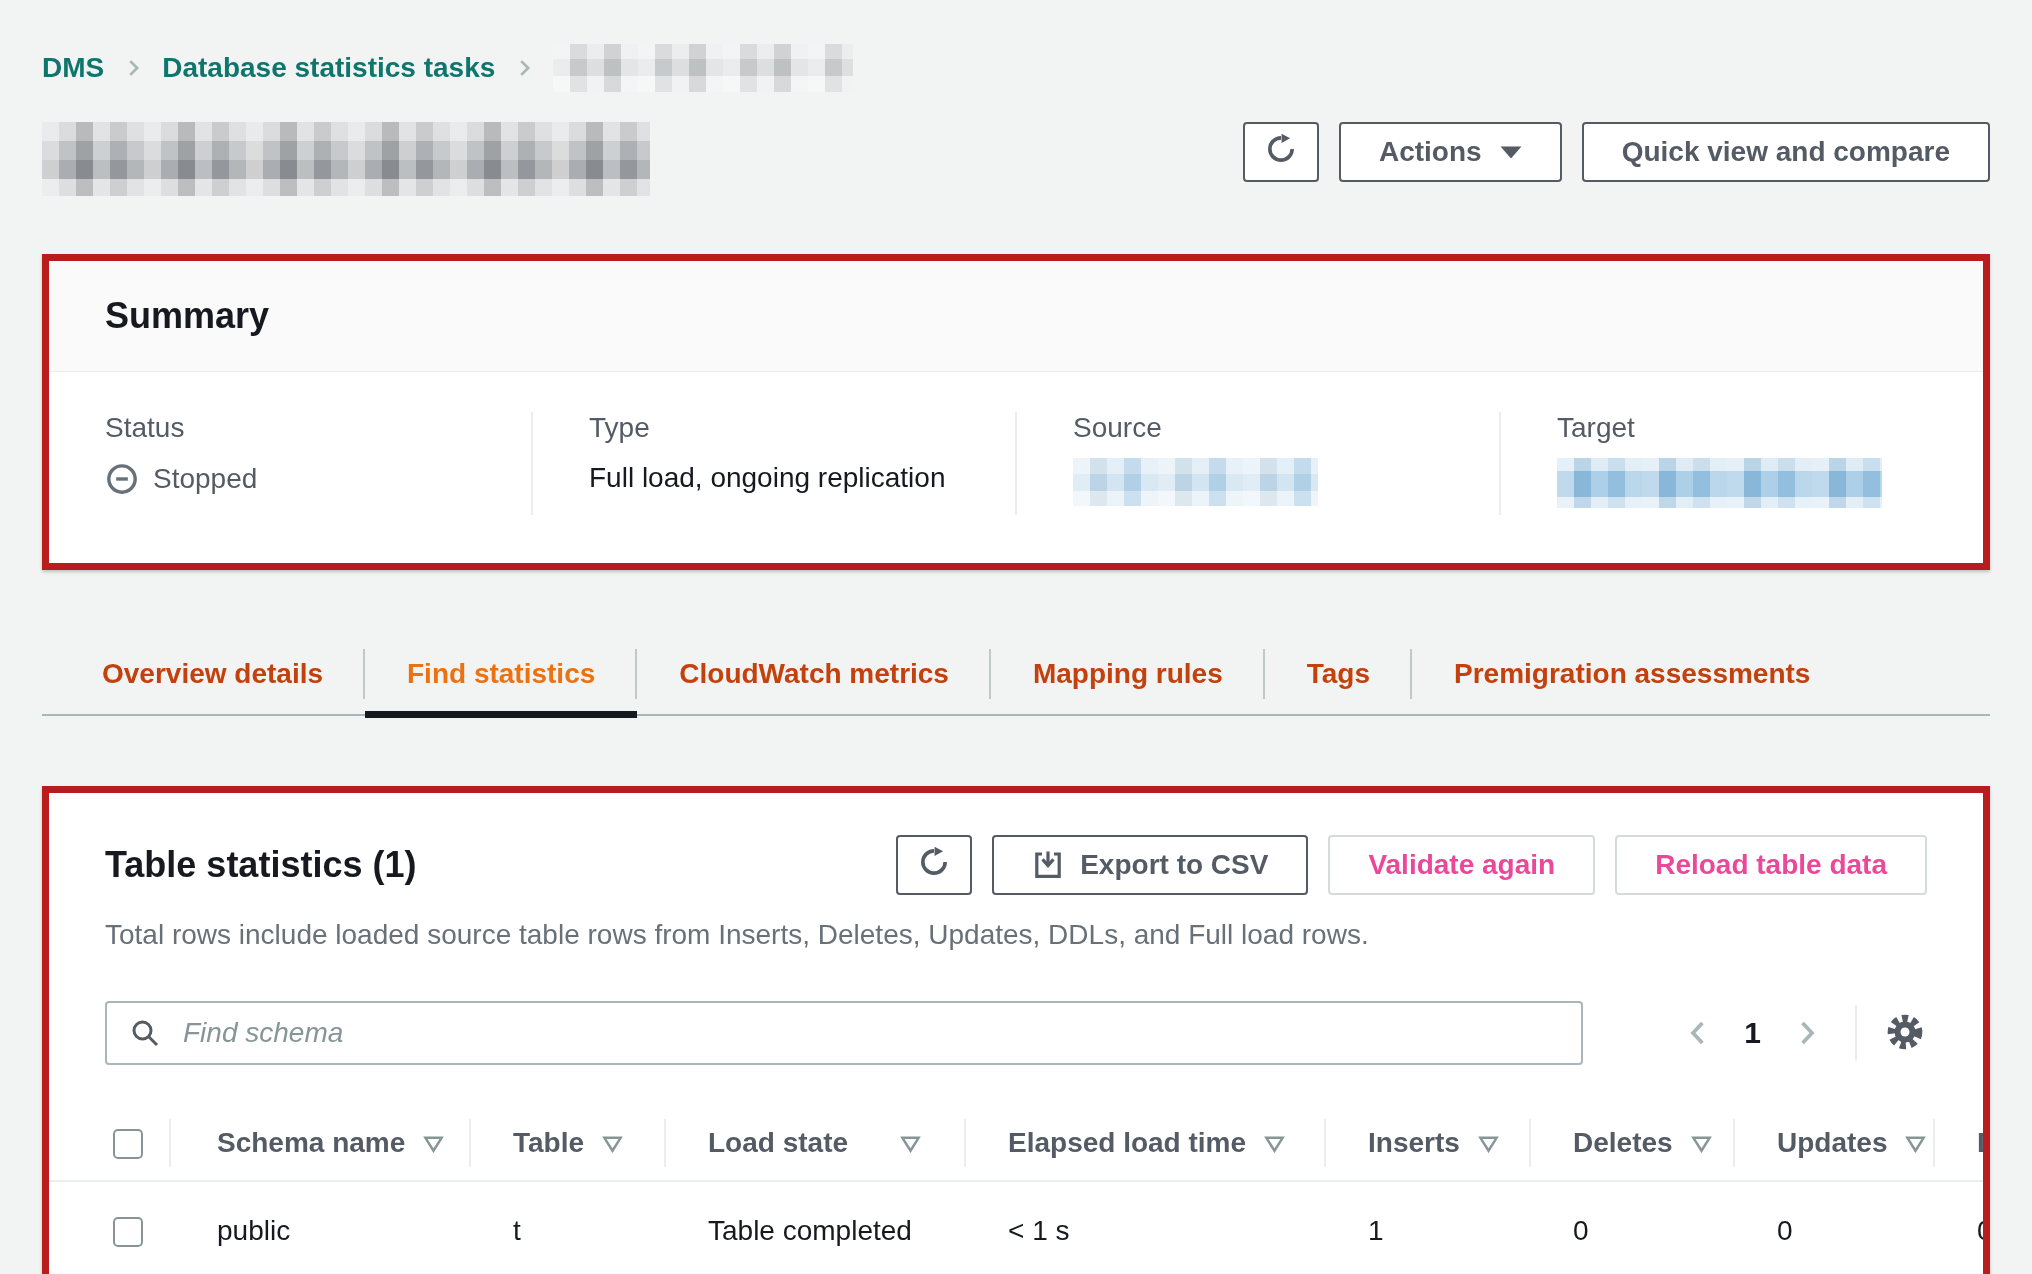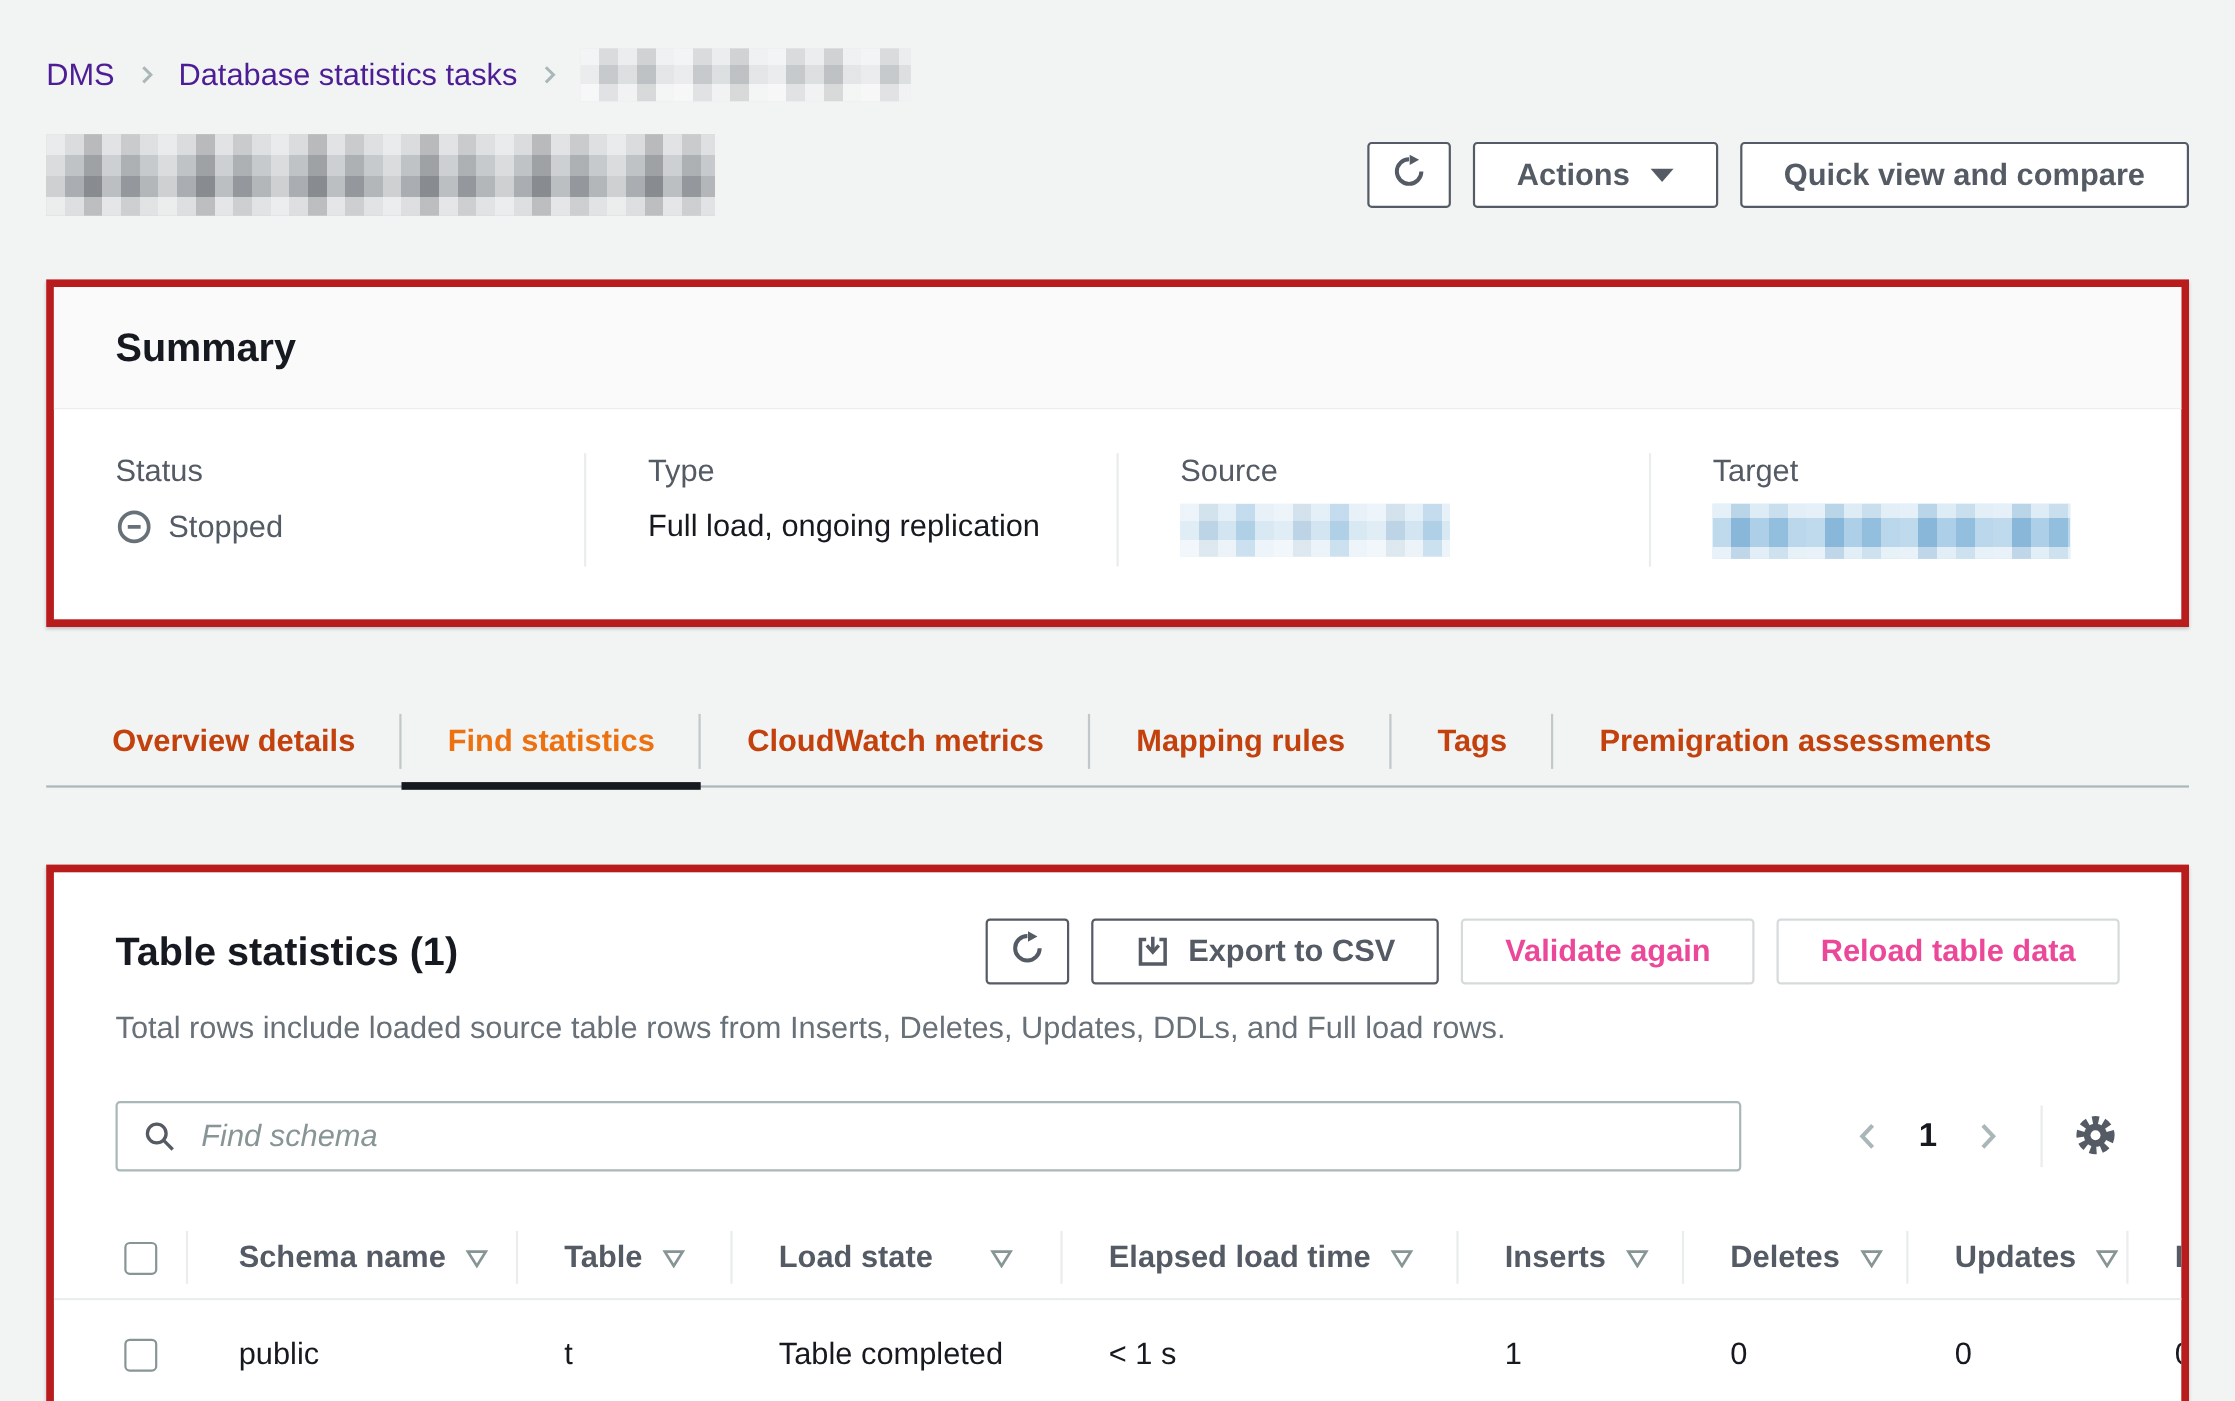--- a/index.html
+++ b/index.html
@@ -7,21 +7,21 @@
   body {
     background: #f2f3f3;
     font-family: "Liberation Sans", "DejaVu Sans", sans-serif;
     font-size: 28px;
     color: #16191f;
   }
   .page { padding: 44px 42px 0 42px; }
 
   
   .breadcrumb { display: flex; align-items: center; height: 48px; }
-  .breadcrumb a { color: #4c1d95; text-decoration: none; cursor: pointer; }
+  .breadcrumb a { color: #0f766e; text-decoration: none; cursor: pointer; font-weight: bold; }
   .crumb-chev { margin: 0 18px; display: inline-flex; }
 
   
   .mosaic { display: inline-block; }
   .mx-crumb {
     width: 300px; height: 48px; background-color: #dadddf;
     background-image:
       repeating-linear-gradient(90deg, rgba(255,255,255,.55) 0 17px, rgba(0,0,0,.05) 17px 34px, rgba(255,255,255,.25) 34px 51px, rgba(0,0,0,.09) 51px 68px, rgba(255,255,255,.4) 68px 85px),
       repeating-linear-gradient(0deg, rgba(255,255,255,.5) 0 16px, rgba(0,0,0,.04) 16px 33px, rgba(255,255,255,.3) 33px 48px);
   }
@@ -38,21 +38,21 @@
       repeating-linear-gradient(0deg, rgba(255,255,255,.45) 0 15px, rgba(96,158,205,.1) 15px 32px, rgba(255,255,255,.25) 32px 48px);
   }
   .mx-target {
     width: 325px; height: 50px; background-color: #9cc5e3; margin-top: 14px;
     background-image:
       repeating-linear-gradient(90deg, rgba(255,255,255,.35) 0 17px, rgba(38,111,168,.16) 17px 34px, rgba(255,255,255,.18) 34px 51px, rgba(38,111,168,.08) 51px 68px, rgba(255,255,255,.3) 68px 85px),
       repeating-linear-gradient(0deg, rgba(255,255,255,.65) 0 11px, rgba(255,255,255,0) 11px 37px, rgba(255,255,255,.6) 37px 50px);
   }
 
   
-  .title-row { margin-top: 30px; display: flex; justify-content: space-between; align-items: center; height: 74px; }
+  .title-row { margin-top: 30px; display: flex; justify-content: space-between; align-items: flex-start; height: 74px; }
   .title-actions { display: flex; align-items: center; }
   .btn {
     height: 60px; background: #fff; border: 2px solid #545b64; border-radius: 4px;
     color: #545b64; font-family: inherit; font-size: 28px; font-weight: bold;
     padding: 0 38px; margin-left: 20px; display: inline-flex; align-items: center; justify-content: center;
     cursor: pointer; white-space: nowrap;
   }
   .btn-icon { width: 76px; padding: 0; }
   .btn .lbl { pointer-events: none; }
   .btn .caret { margin-left: 18px; display: inline-flex; }

